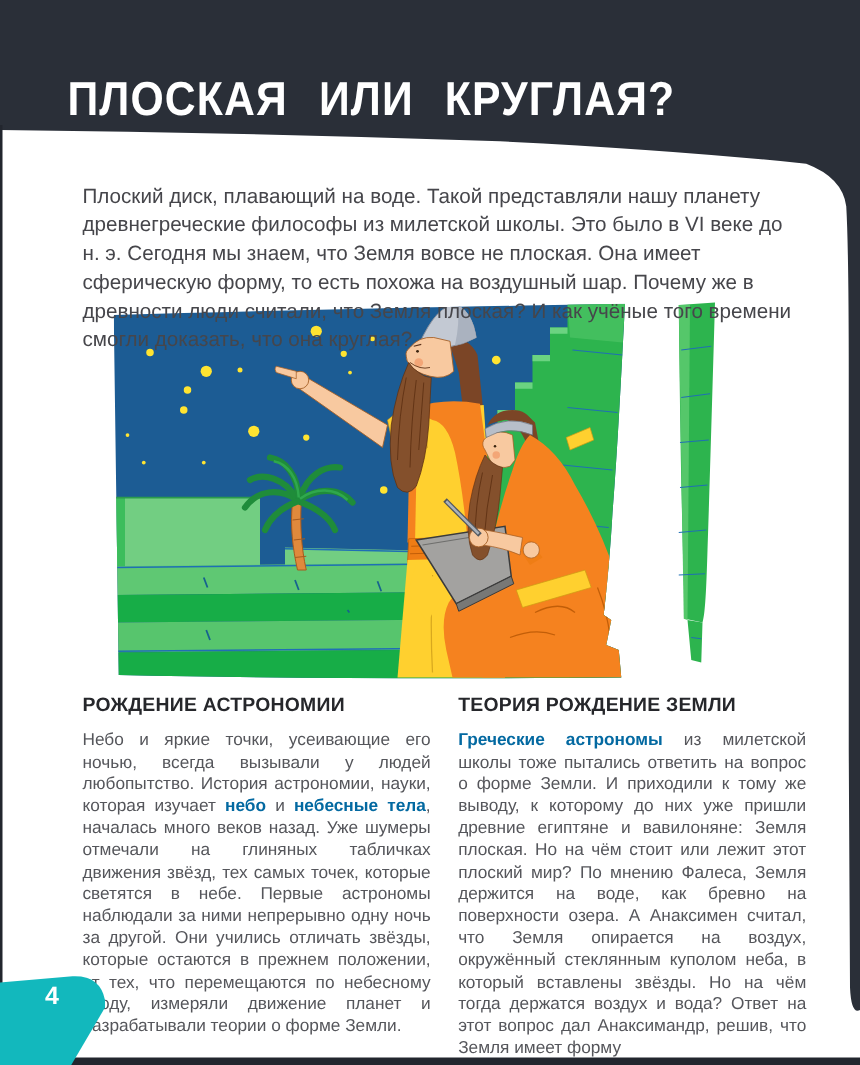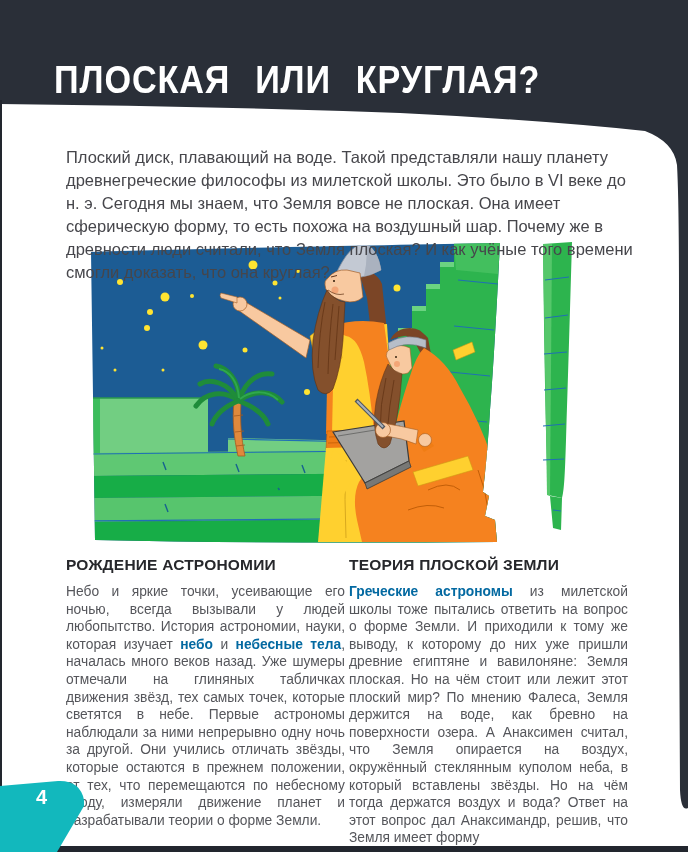--- a/index.html
+++ b/index.html
@@ -18,21 +18,21 @@
     letter-spacing:1px;word-spacing:16px;white-space:nowrap;
     transform:scaleX(.9);transform-origin:0 0;
   }
   .intro{
     left:66px;top:128px;width:574px;z-index:2;
     font-size:16.5px;line-height:23px;color:#46464b;margin-top:18px;
   }
   #illo{left:88px;top:240px;z-index:1;}
   .cols{
     left:66px;top:556px;width:579px;z-index:2;
-    display:flex;gap:4px;
+    display:flex;gap:22px;
   }
   .col{width:279px;}
   .col h2{
     margin:0 0 9px 0;font-size:15.5px;font-weight:bold;color:#26272b;
     letter-spacing:.2px;
   }
   .col p{
     margin:0;font-size:13.8px;line-height:17.6px;color:#55565b;
     text-align:justify;text-align-last:left;
   }
@@ -238,21 +238,21 @@
     </g>
   </g>
 </svg>
 
 <section class="abs cols">
   <div class="col">
     <h2>РОЖДЕНИЕ АСТРОНОМИИ</h2>
     <p><span>Небо и яркие точки, усеивающие его ночью, всегда вызывали у людей любопытство. История астрономии, науки, которая изучает </span><b>небо</b><span> и </span><b>небесные тела</b><span>, началась много веков назад. Уже шумеры отмечали на глиняных табличках движения звёзд, тех самых точек, которые светятся в небе. Первые астрономы наблюдали за ними непрерывно одну ночь за другой. Они учились отличать звёзды, которые остаются в прежнем положении, от тех, что перемещаются по небесному своду, измеряли движение планет и разрабатывали теории о форме Земли.</span></p>
   </div>
   <div class="col">
-    <h2>ТЕОРИЯ ПЛОСКОЙ ЗЕМЛИ</h2>
+    <h2>ТЕОРИЯ РОЖДЕНИЕ ЗЕМЛИ</h2>
     <p><b>Греческие астрономы</b><span> из милетской школы тоже пытались ответить на вопрос о форме Земли. И приходили к тому же выводу, к которому до них уже пришли древние египтяне и вавилоняне: Земля плоская. Но на чём стоит или лежит этот плоский мир? По мнению Фалеса, Земля держится на воде, как бревно на поверхности озера. А Анаксимен считал, что Земля опирается на воздух, окружённый стеклянным куполом неба, в который вставлены звёзды. Но на чём тогда держатся воздух и вода? Ответ на этот вопрос дал Анаксимандр, решив, что Земля имеет форму</span></p>
   </div>
 </section>
 
 <svg id="corner" class="abs" width="100" height="74" viewBox="0 0 100 74">
   <path d="M0,8 L58,3 Q80,2 84,22 L84,28 L57,74 L0,74 Z" fill="#12b8bd"></path>
 </svg>
 <div class="abs page-num">4</div>
 
 </body></html>

